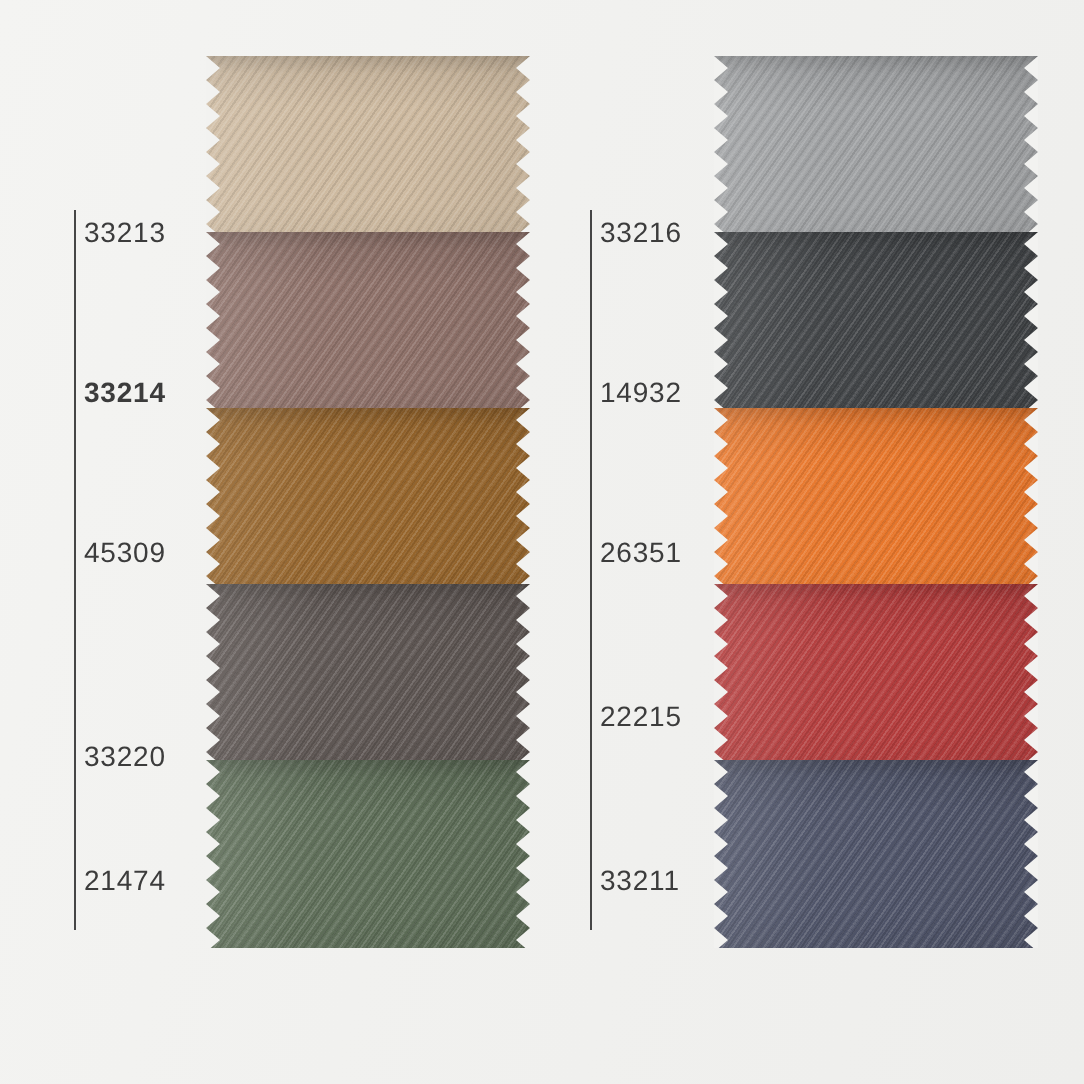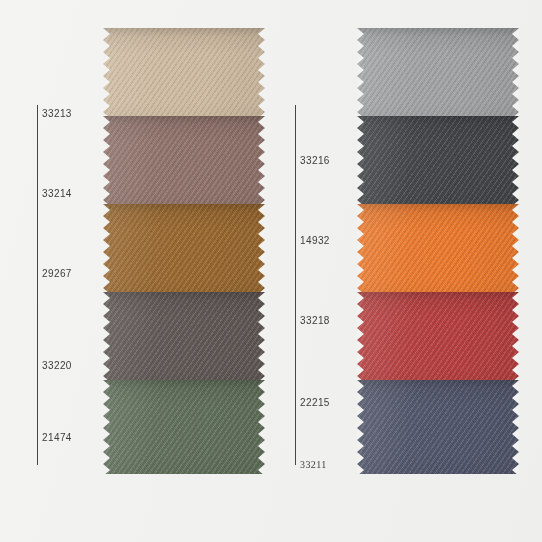--- a/index.html
+++ b/index.html
@@ -127,41 +127,41 @@
     top: 105px;
     width: 1px;
     height: 360px;
     background: #464646;
   }
   .column.left  .leader { left: 37px; }
   .column.right .leader { left: 24px; }
 
   .label {
     position: absolute;
-    font-size: 10px;
+    font-size: 14px;
     letter-spacing: 0.4px;
     color: #3c3c3c;
     white-space: nowrap;
     font-family: "Liberation Sans", sans-serif;
   }
   .column.left  .label { left: 42px; }
-  .column.right .label { left: 29px; margin-top: 47px; }
+  .column.right .label { left: 29px; }
 </style>
 </head>
 <body>
 
 <div id="card">
 
   <div class="column left">
     <div class="labels">
       <div class="leader"></div>
     <div class="label" style="top: 108px;">33213</div>
-        <div class="label" style="top: 188px;">33214</div>
-        <div class="label" style="top: 268px;">29267</div>
-        <div class="label" style="top: 360px;">33220</div>
+        <div class="label" style="top: 188px; font-weight: bold;">33214</div>
+        <div class="label" style="top: 268px;">45309</div>
+        <div class="label" style="top: 370px;">33220</div>
         <div class="label" style="top: 432px;">21474</div>
       </div>
     <div class="stack">
         <div class="swatch" style="top: 0px; z-index: 10;">
           <div class="cloth" style="--c: #cdb99f;"></div>
           <div class="shade"></div>
           <div class="sheen"></div>
           <div class="zig left">
             <svg width="8" height="94" viewBox="0 0 8 94">
               <path d="M0,0 L7,6 L0,12 L7,18 L0,24 L7,30 L0,36 L7,42 L0,48 L7,54 L0,60 L7,66 L0,72 L7,78 L0,84 L7,90 L0,96 L0,94 L0,0 Z" fill="#f2f2f0"></path>
@@ -234,23 +234,23 @@
           </div>
         </div>
       </div>
   </div>
 
   <div class="column right">
     <div class="labels">
       <div class="leader"></div>
     <div class="label" style="top: 108px;">33216</div>
         <div class="label" style="top: 188px;">14932</div>
-        <div class="label" style="top: 268px;">33218</div>
+        <div class="label" style="top: 268px;">26351</div>
         <div class="label" style="top: 350px;">22215</div>
-        <div class="label" style="top: 412px; font-family: Liberation Serif, serif;">33211</div>
+        <div class="label" style="top: 432px;">33211</div>
       </div>
     <div class="stack">
         <div class="swatch" style="top: 0px; z-index: 10;">
           <div class="cloth" style="--c: #9ea0a2;"></div>
           <div class="shade"></div>
           <div class="sheen"></div>
           <div class="zig left">
             <svg width="8" height="94" viewBox="0 0 8 94">
               <path d="M0,0 L7,6 L0,12 L7,18 L0,24 L7,30 L0,36 L7,42 L0,48 L7,54 L0,60 L7,66 L0,72 L7,78 L0,84 L7,90 L0,96 L0,94 L0,0 Z" fill="#f2f2f0"></path>
             </svg>

